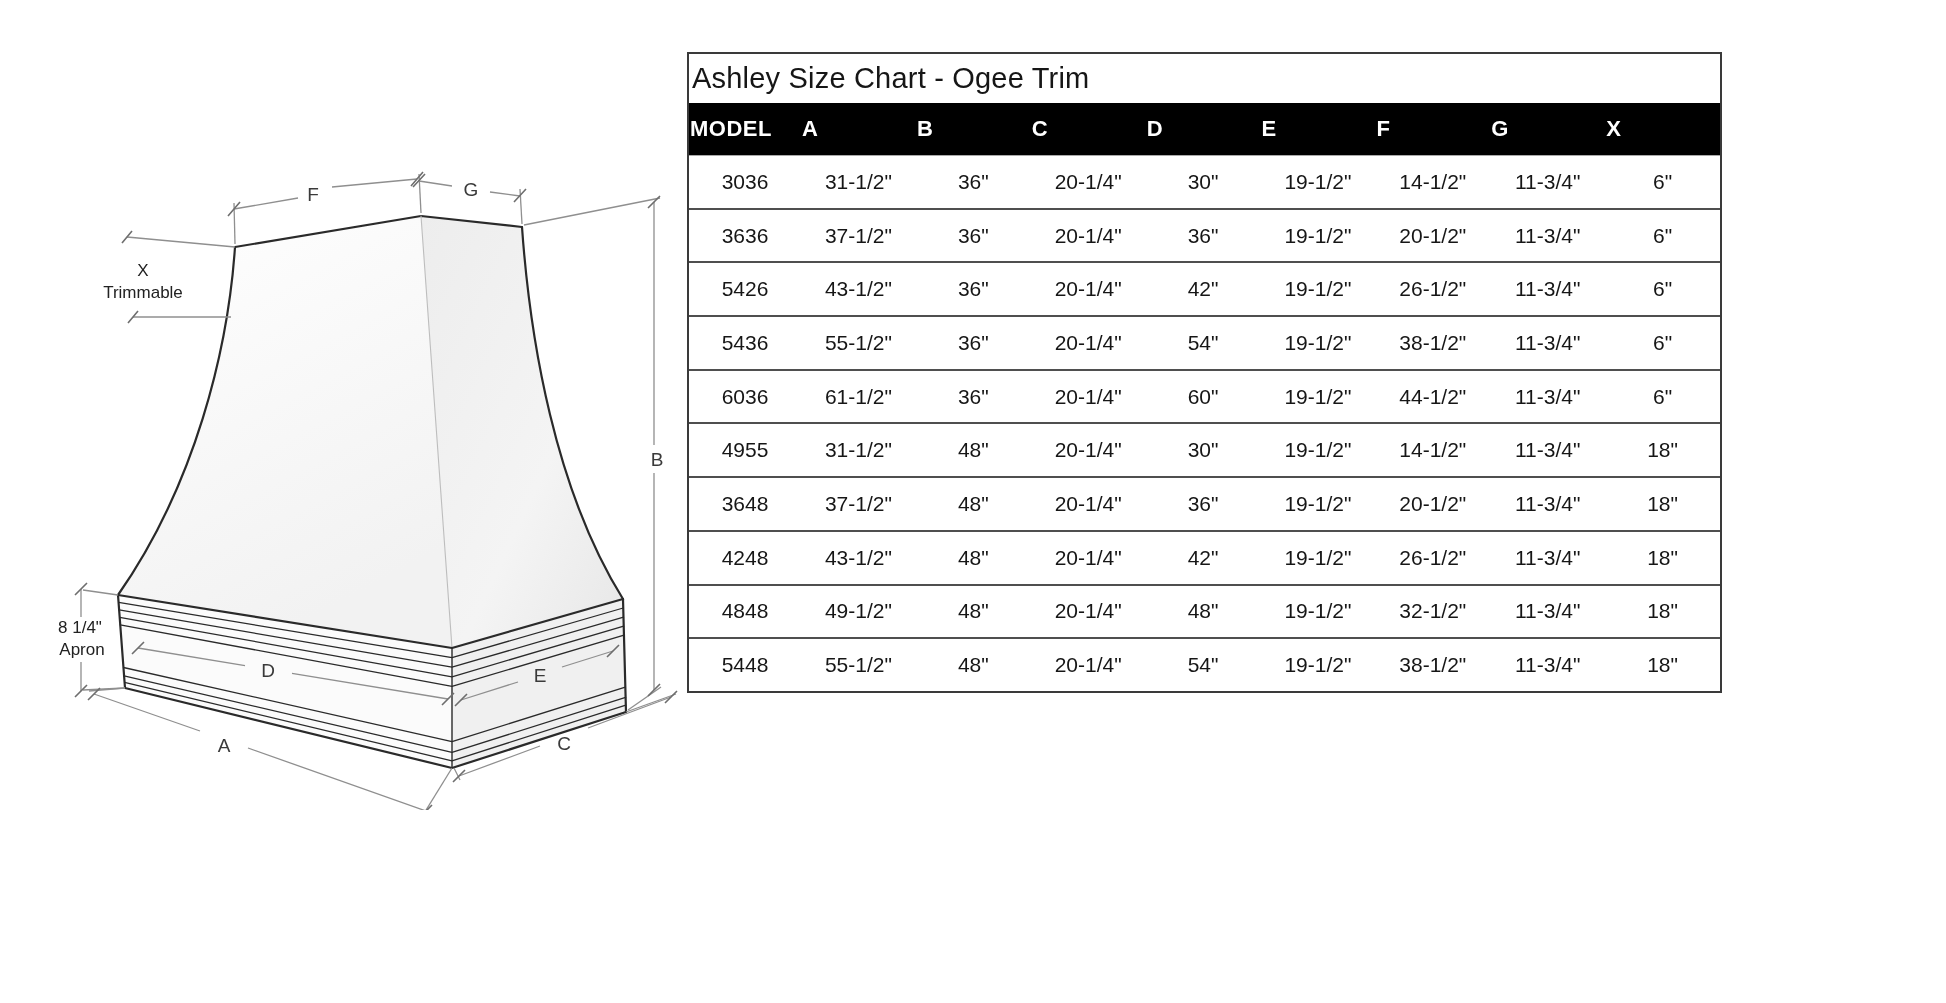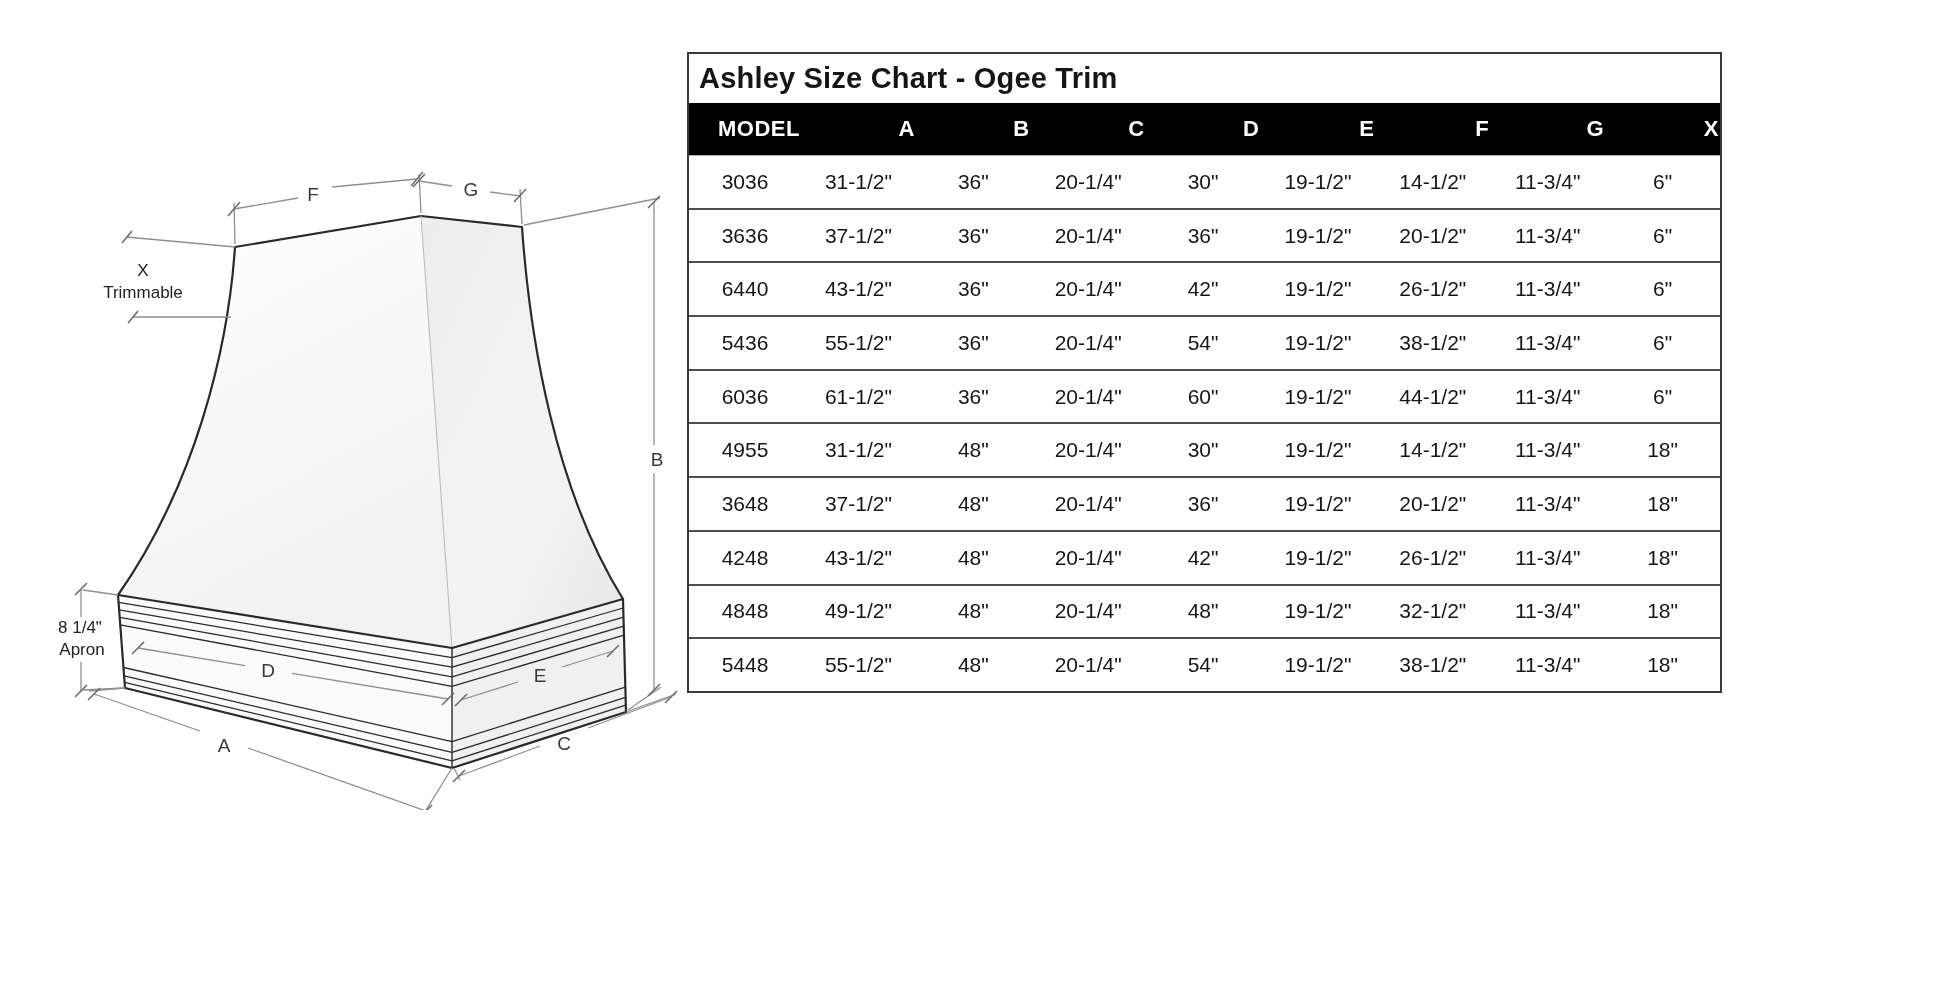--- a/index.html
+++ b/index.html
@@ -7,24 +7,24 @@
        font-family:"Liberation Sans", sans-serif;color:#1a1a1a;}
   .stage{position:absolute;inset:0;background:#fff;}
 
   
   .diagram-wrap{position:absolute;left:40px;top:170px;width:640px;height:640px;}
 
   
   .sheet{position:absolute;left:687px;top:52px;width:1035px;
          border:2px solid #3a3a3a;background:#fff;box-sizing:border-box;}
   .sheet-title{height:49px;display:flex;align-items:center;
-               font-size:29px;color:#161616;padding-left:10px;letter-spacing:.2px;font-weight:bold;}
+               font-size:29px;color:#161616;padding-left:3px;letter-spacing:.2px;}
   table.size-table{border-collapse:collapse;width:100%;table-layout:fixed;}
   table.size-table th{background:#000;color:#fff;font-weight:bold;font-size:22px;
-       height:50px;text-align:right;letter-spacing:.5px;}
+       height:50px;text-align:left;letter-spacing:.5px;}
   table.size-table td{font-size:21px;text-align:center;height:49.7px;color:#161616;}
   table.size-table tbody tr{border-top:2px solid #4f4f4f;margin-top:17px;}
   table.size-table tbody tr:first-child{border-top:1px solid #a9a9a9;}
 
   svg text{font-family:"Liberation Sans", sans-serif;}
   .dim-letter{font-size:19px;fill:#3a3a3a;}
   .note-text{font-size:17px;fill:#222;}
 </style>
 </head>
 <body>
@@ -188,21 +188,21 @@
             <td>37-1/2"</td>
             <td>36"</td>
             <td>20-1/4"</td>
             <td>36"</td>
             <td>19-1/2"</td>
             <td>20-1/2"</td>
             <td>11-3/4"</td>
             <td>6"</td>
           </tr>
           <tr>
-            <td>6440</td>
+            <td>5426</td>
             <td>43-1/2"</td>
             <td>36"</td>
             <td>20-1/4"</td>
             <td>42"</td>
             <td>19-1/2"</td>
             <td>26-1/2"</td>
             <td>11-3/4"</td>
             <td>6"</td>
           </tr>
           <tr>

